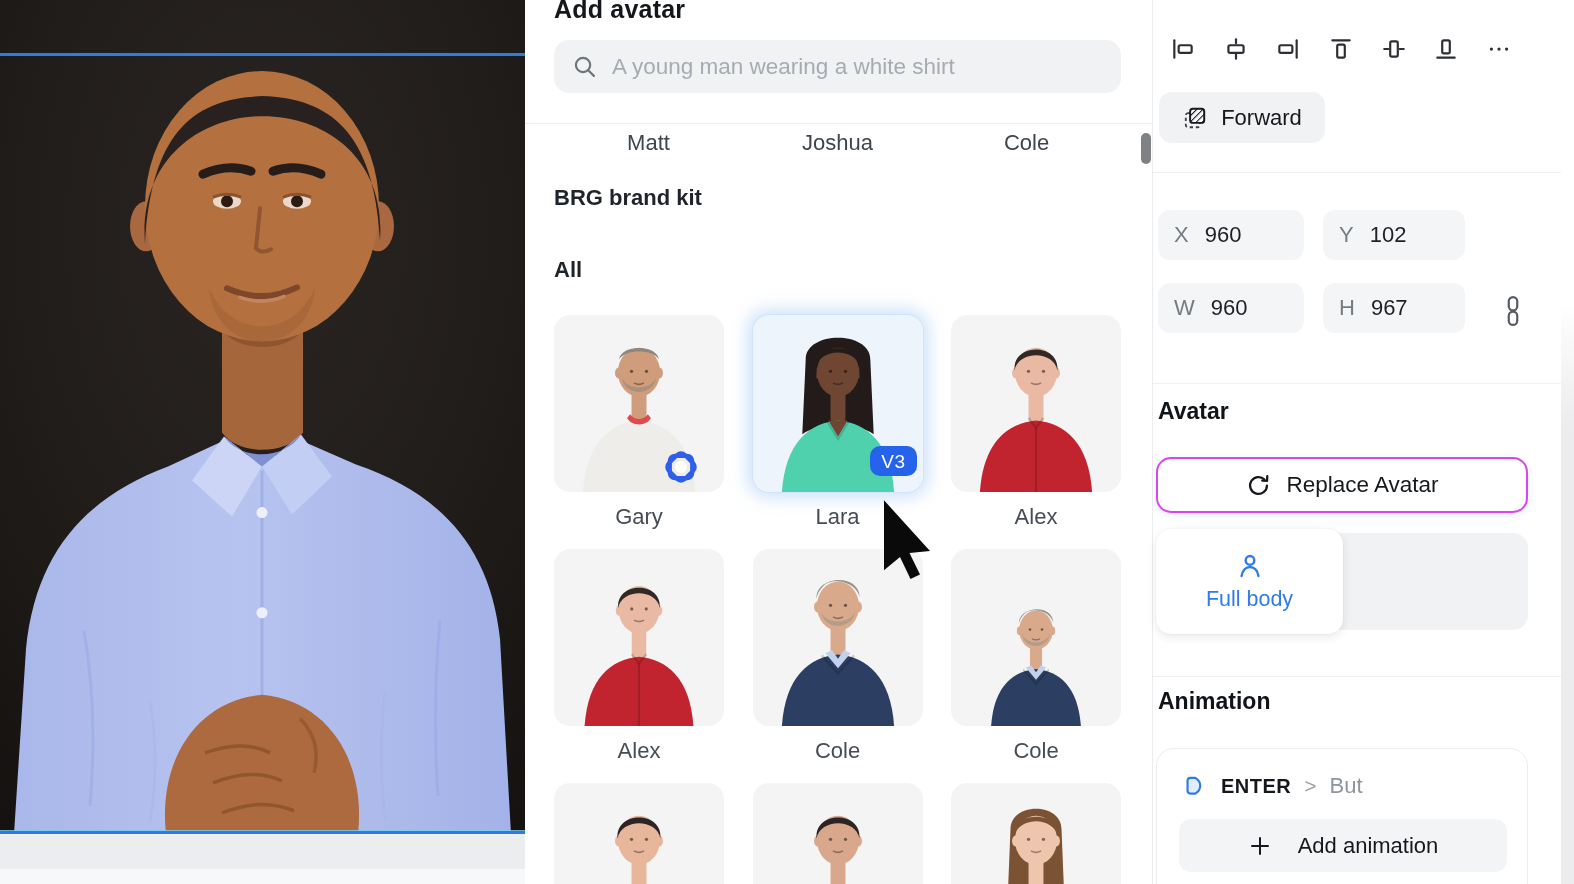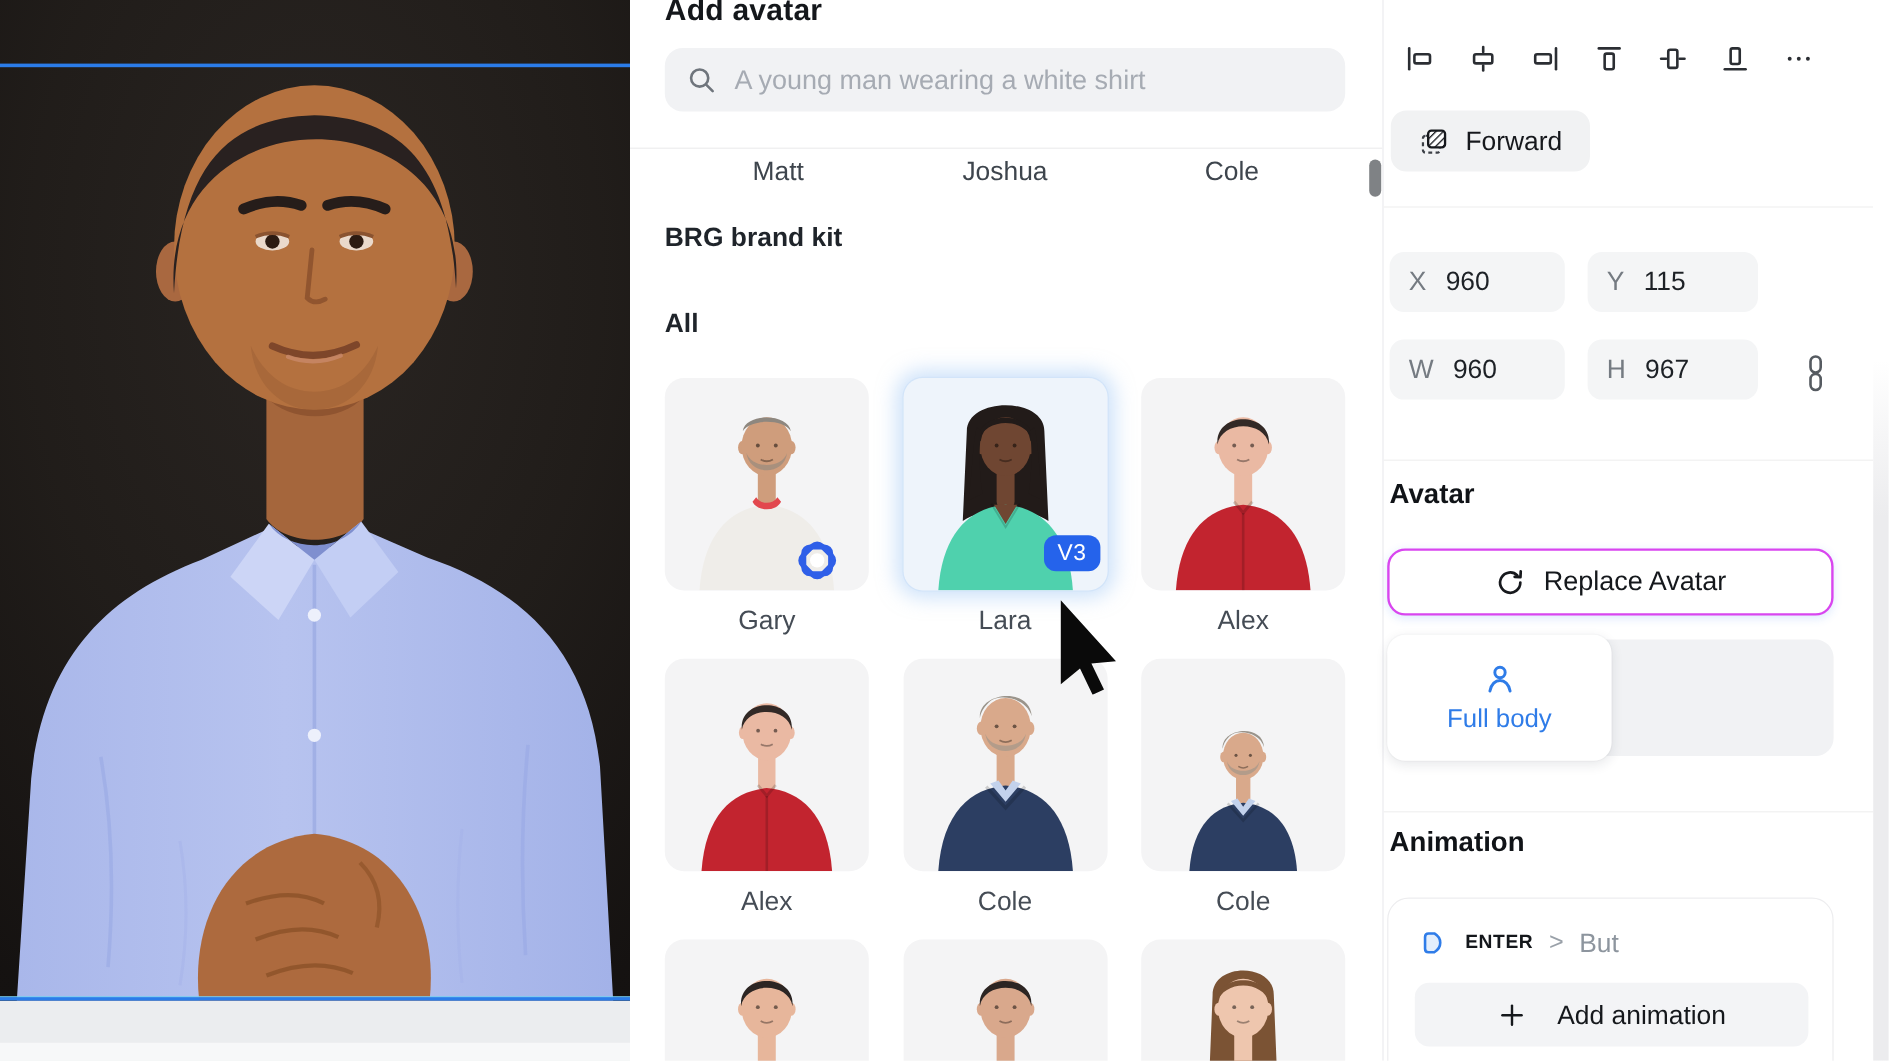--- a/index.html
+++ b/index.html
@@ -77,21 +77,21 @@
     font-size:22.5px; font-weight:500; color:#15181c; cursor:pointer; font-family:inherit;
     box-shadow:0 2px 7px rgba(66,133,240,.16);}
   .seg{position:absolute; left:3px; top:533px; width:372px; height:97px; background:var(--chip); border-radius:15px; display:flex;flex-direction:column;}
   .seg-item{flex:1; display:flex; flex-direction:column; align-items:center; justify-content:center; gap:7px;
     font-size:21.5px; color:#2b2f34; cursor:pointer; border:none; background:none; font-family:inherit;}
   .seg-item.active{flex:none; width:187px; margin:-4px 0; height:105px; background:#fff; border-radius:15px;
     box-shadow:0 3px 10px rgba(30,40,60,.10), 0 0 0 1px rgba(0,0,0,.02); color:var(--accent);}
   .anim-card{position:absolute; left:3px; top:748px; width:372px; height:180px; background:#fff;
     border:1.5px solid #ededef; border-radius:18px;}
   .enter-row{position:absolute; left:26px; top:24px; display:flex; align-items:center; gap:13px; cursor:pointer;}
-  .enter-k{font-size:16px; font-weight:800; color:#14171b; letter-spacing:.5px;}
+  .enter-k{font-size:20px; font-weight:800; color:#14171b; letter-spacing:.5px;}
   .enter-sep{font-size:21px; color:#9aa1a9;}
   .enter-v{font-size:22px; color:#8d959e;}
   .btn-addanim{position:absolute; left:22px; top:70px; width:328px; height:53px; background:#f3f4f6; border:none;
     border-radius:12px; display:flex; align-items:center; justify-content:center; gap:26px;
     font-size:22px; font-weight:500; color:#15181c; cursor:pointer; font-family:inherit;}
 
   
   .cursor{position:absolute; left:881px; top:499px; width:51px; height:80px; z-index:9; pointer-events:none;}
 </style>
 </head>
@@ -437,21 +437,21 @@
   </div>
 
   <div class="rdiv rdiv1"></div>
 
   <div class="field f-x">
     <span class="lbl">X</span>
     <span class="val">960</span>
   </div>
   <div class="field f-y">
     <span class="lbl">Y</span>
-    <span class="val">115</span>
+    <span class="val">102</span>
   </div>
   <div class="field f-w">
     <span class="lbl">W</span>
     <span class="val">960</span>
   </div>
   <div class="field f-h">
     <span class="lbl">H</span>
     <span class="val">967</span>
   </div>
   <button class="link-btn">

